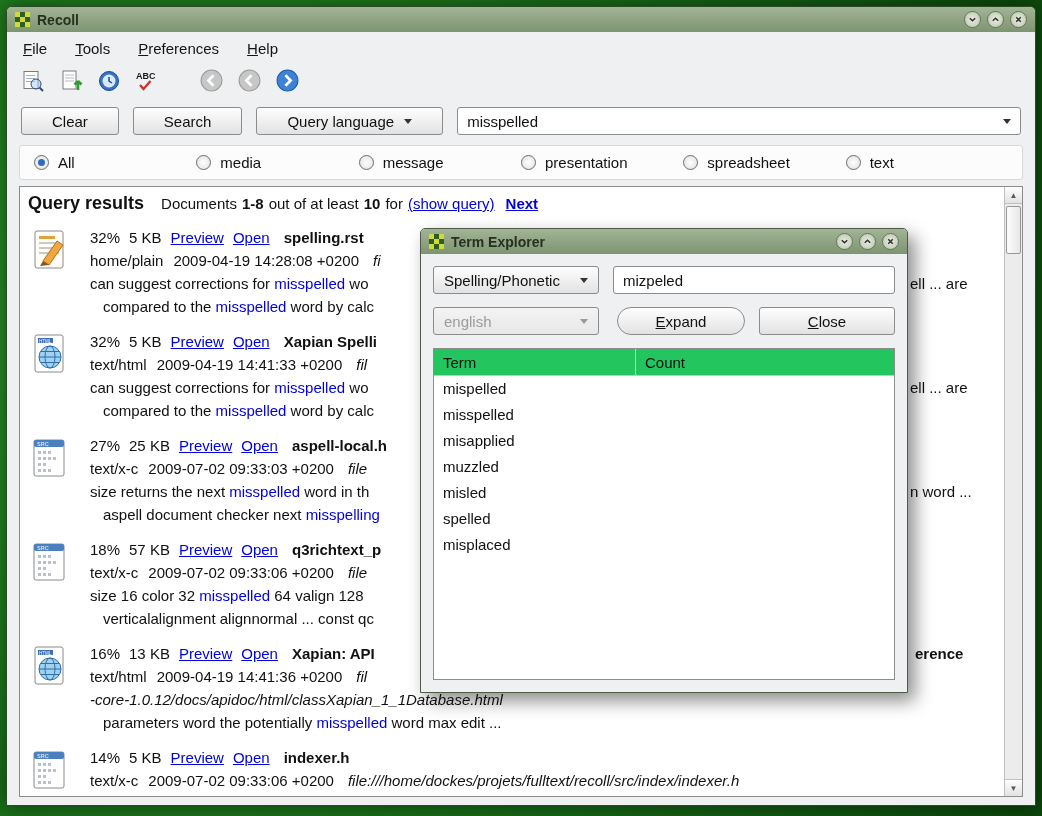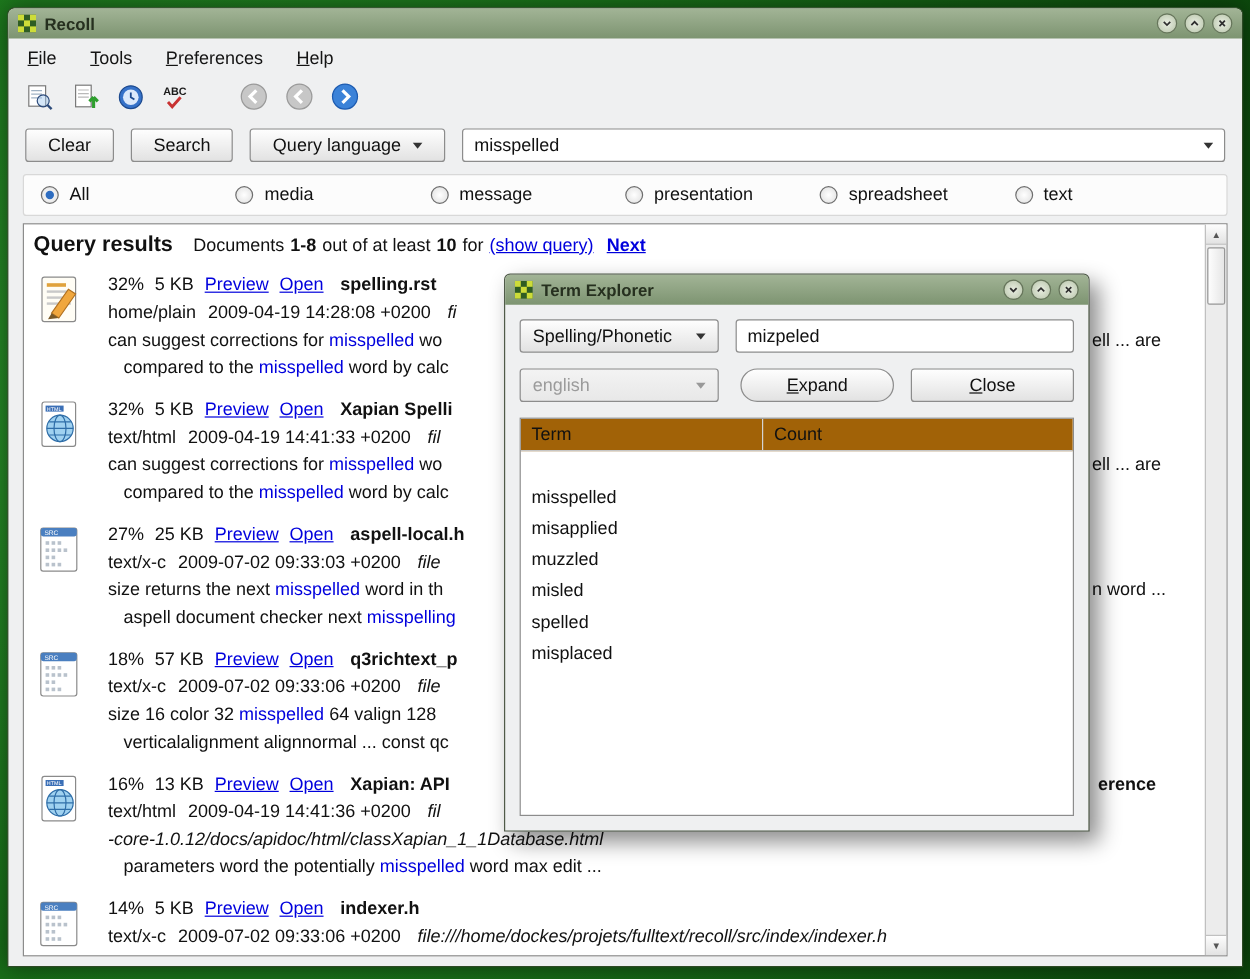--- a/index.html
+++ b/index.html
@@ -32,21 +32,21 @@
   .menubar { display:flex; gap:28px; padding:8px 16px 7px; font-size:15px; color:#141414; }
   .menu-item { cursor:default; }
   .u { text-decoration:underline; }
   .toolbar { display:flex; align-items:center; gap:11px; padding:3px 12px 8px; }
   .tbtn { width:27px; height:27px; display:flex; align-items:center; justify-content:center; }
   .tsep { width:16px; }
   .searchrow { display:flex; align-items:center; gap:14px; padding:5px 14px 8px; }
   .btn {
     background:linear-gradient(#fefefe,#e2e2e2);
     border:1px solid #8c8c8c; border-radius:3px;
-    padding:0 18px; height:28px; font-size:15px; color:#111;
+    padding:0 30px; height:28px; font-size:15px; color:#111;
     display:inline-flex; align-items:center; justify-content:center;
     font-family:inherit;
   }
   .combo { display:inline-flex; align-items:center; gap:10px; justify-content:space-between; }
   .caret { width:0; height:0; border-left:4px solid transparent; border-right:4px solid transparent; border-top:5px solid #333; }
   .caret.gray { border-top-color:#999; }
   .query-box { flex:1; display:flex; align-items:center; background:#fff; border:1px solid #8c8c8c; border-radius:3px; padding:0 9px; height:28px; }
   .query-box input { flex:1; border:none; outline:none; font:15px "Liberation Sans",sans-serif; background:transparent; color:#111; }
   .filterrow {
     display:flex; margin:2px 12px 6px; background:#fcfcfc;
@@ -87,21 +87,21 @@
   .dialog .titlebar { border-radius:4px 4px 0 0; }
   .dlg-body { padding:12px; }
   .drow { display:flex; align-items:center; }
   .drow2 { margin-top:13px; }
   .combo-sm { width:166px; flex:none; padding:0 10px; }
   .dlg-input { margin-left:14px; flex:1; height:28px; border:1px solid #8c8c8c; border-radius:3px; padding:0 9px; font:15px "Liberation Sans",sans-serif; background:#fff; color:#111; }
   .combo.disabled { color:#9b9b9b; background:linear-gradient(#f3f3f3,#e8e8e8); }
   .btn-expand { width:128px; margin-left:18px; flex:none;border-radius:14px; }
   .btn-close { width:136px; margin-left:14px; flex:none; }
   .ttable { margin-top:13px; border:1px solid #8c8c8c; background:#fff; height:332px; overflow:hidden; }
-  .thead { display:flex; background:#a16207; border-bottom:1px solid #c6c6c6; height:27px; align-items:center; }
+  .thead { display:flex; background:#22c55e; border-bottom:1px solid #c6c6c6; height:27px; align-items:center; }
   .th { padding:0 9px; }
   .th-term { width:202px; border-right:1px solid #d4d4d4; align-self:stretch; display:flex; align-items:center; }
   .trow { display:flex; height:26px; }
   .td { padding:0 9px; line-height:26px; }
 </style>
 </head>
 <body>
 
 <div class="window">
 
@@ -458,20 +458,21 @@
           <span><span class="u">C</span><span>lose</span></span>
         </button>
     </div>
     <div class="ttable">
       <div class="thead">
         <span class="th th-term">Term</span>
         <span class="th">Count</span>
       </div>
       <div>
           <div class="trow">
+            <span class="td" style="width:202px">mispelled</span>
             <span class="td"></span>
           </div>
           <div class="trow">
             <span class="td" style="width:202px">misspelled</span>
             <span class="td"></span>
           </div>
           <div class="trow">
             <span class="td" style="width:202px">misapplied</span>
             <span class="td"></span>
           </div>

